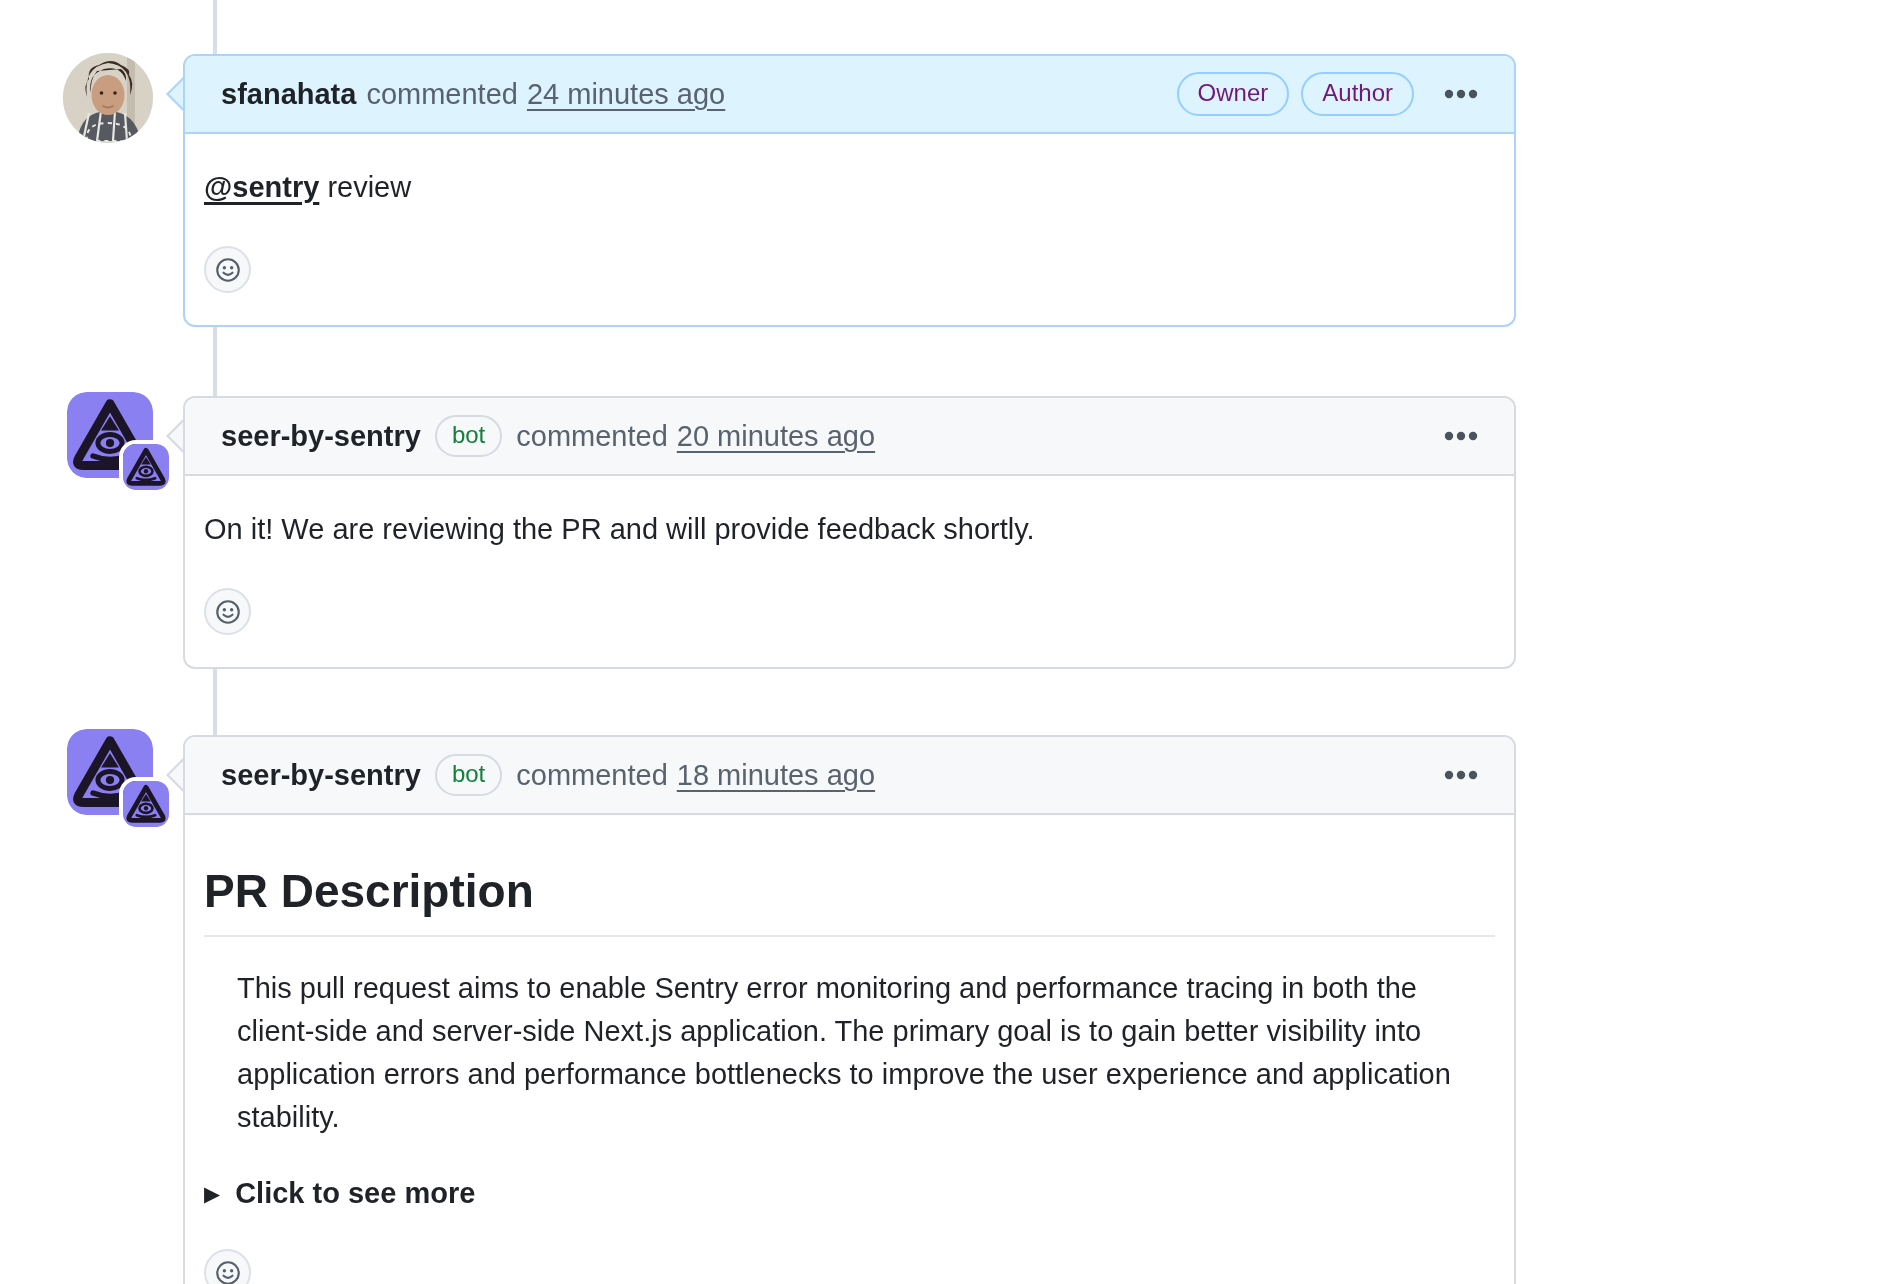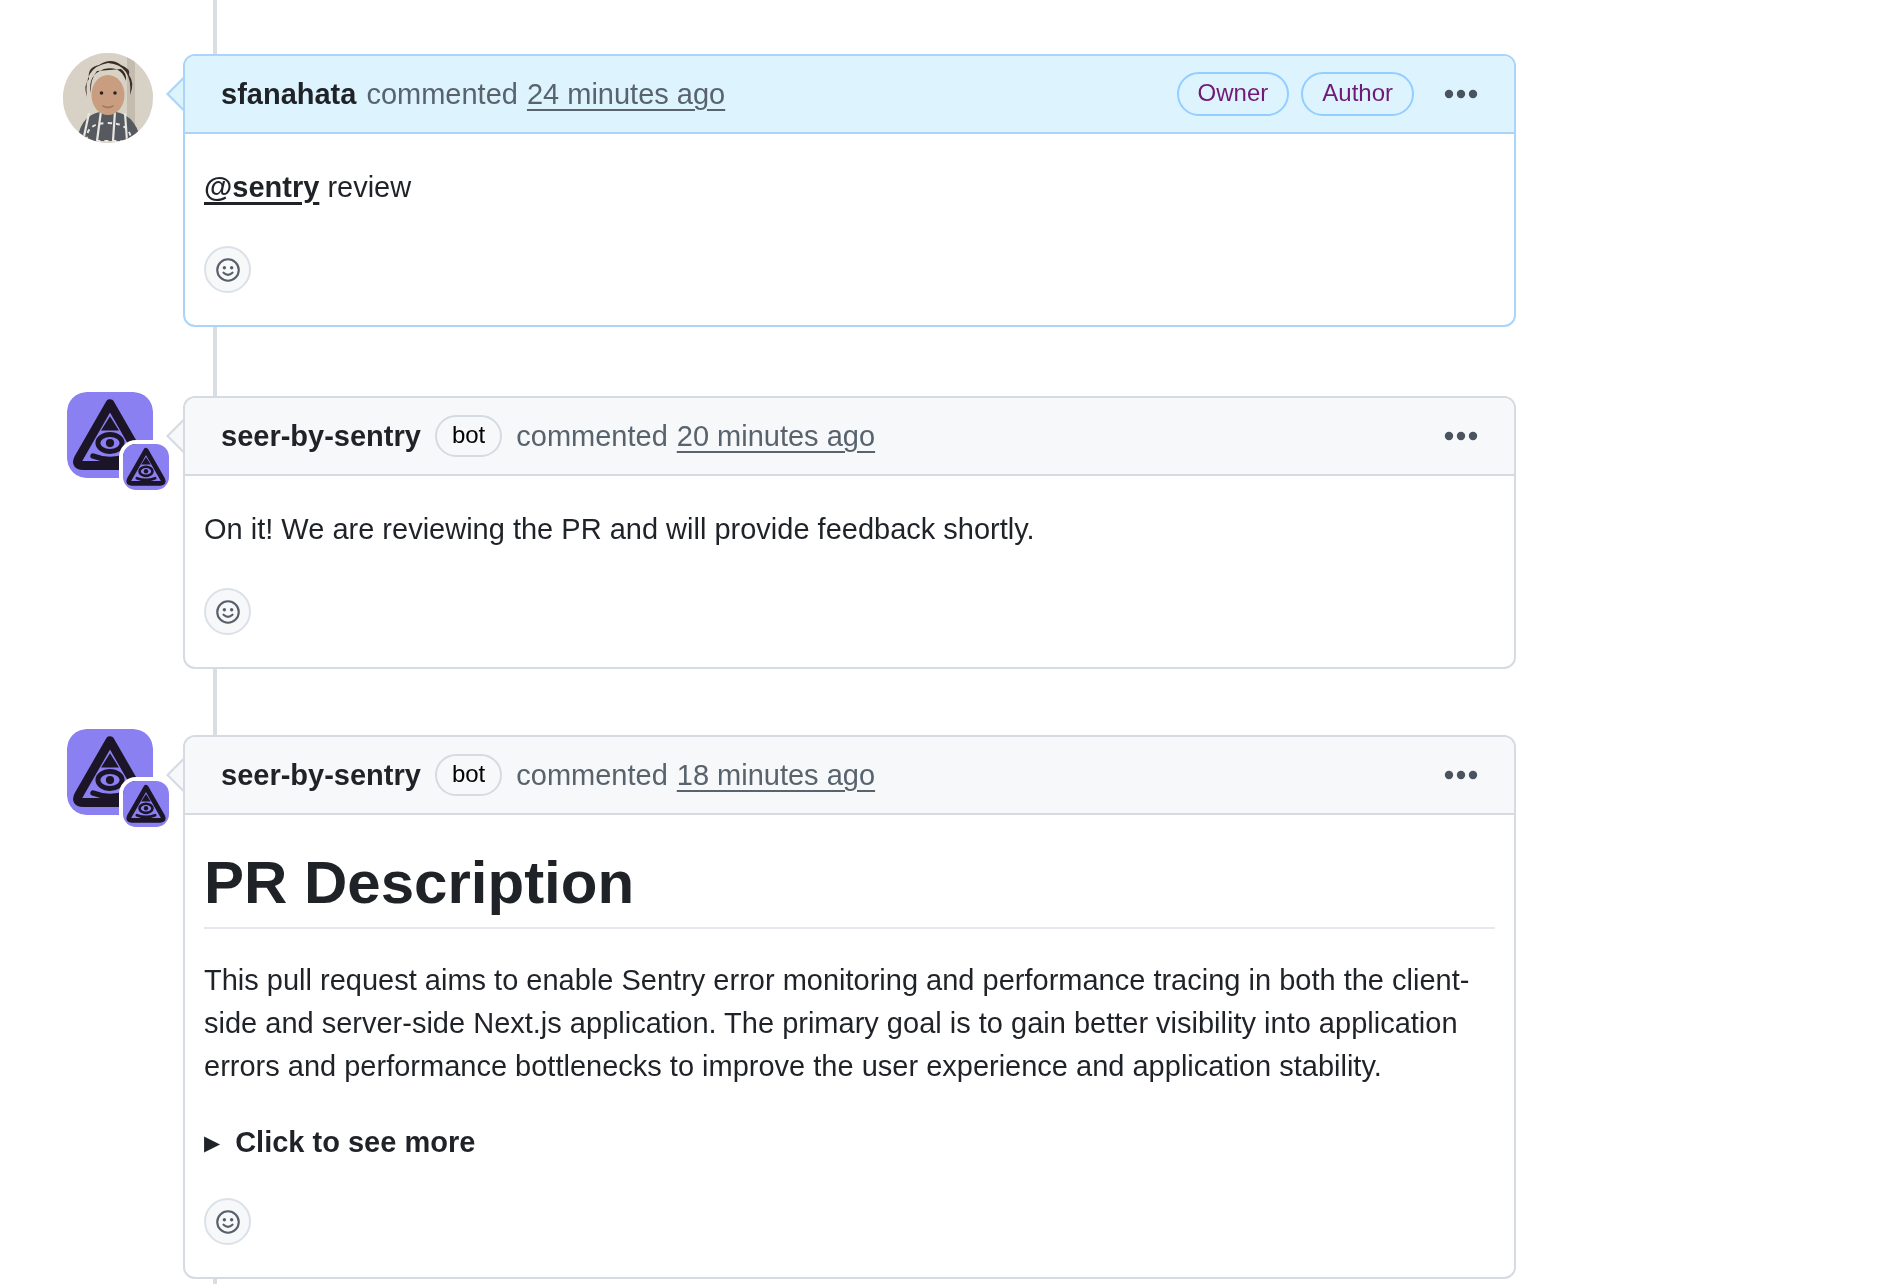--- a/index.html
+++ b/index.html
@@ -39,34 +39,34 @@
     border:17px solid transparent;border-left:0;border-right:17px solid #d5dbe1;}
   .caret::after{content:"";position:absolute;left:3px;top:-14px;width:0;height:0;
     border:14px solid transparent;border-left:0;border-right:14px solid #f6f8fa;}
   .comment.highlighted .caret{border-right-color:#abd4fb;}
   .comment.highlighted .caret::after{border-right-color:#ddf4ff;}
 
   .author{font-weight:700;color:#1f2328;text-decoration:none;margin-right:10px;cursor:pointer;}
   .action{margin-right:9px;}
   .timestamp{color:#59636e;text-decoration:underline;text-underline-offset:5px;text-decoration-thickness:2px;cursor:pointer;}
   .bot-pill{display:inline-block;margin:0 14px 0 4px;padding:1px 15px 3px;
-    border:2px solid #d5dbe1;border-radius:999px;font-size:24px;line-height:34px;color:#000000;background:transparent;}
+    border:2px solid #d5dbe1;border-radius:999px;font-size:24px;line-height:34px;color:#15803d;background:transparent;}
   .head-right{margin-left:auto;display:flex;align-items:center;}
   .pill{display:inline-block;padding:2px 19px 4px;border:2px solid rgba(84,174,255,.55);
     border-radius:999px;font-size:24px;line-height:34px;color:#701a75;margin-left:12px;}
   .kebab{margin-left:28px;background:none;border:0;padding:6px 2px;cursor:pointer;display:flex;align-items:center;}
   .kebab svg{display:block;}
 
   
   .c-body{padding:32px 19px;font-size:29px;line-height:43px;color:#1f2328;}
   .c-body p{margin:0 0 37px;}
   .mention{font-weight:700;color:#1f2328;text-decoration:underline;text-underline-offset:5px;text-decoration-thickness:3px;cursor:pointer;}
-  .c-body h2{font-size:60px;line-height:56px;font-weight:700;margin:8px 0 30px;
+  .c-body h2{font-size:46px;line-height:56px;font-weight:700;margin:16px 0 30px;
     padding-bottom:16px;border-bottom:2px solid rgba(208,215,222,.55);color:#1f2328;}
-  .c-body .md-p{max-width:1580px;margin-bottom:33px;}
+  .c-body .md-p{max-width:1580px;margin-bottom:33px;margin-left:33px;}
   details{margin:0 0 34px;}
   summary{list-style:none;font-weight:700;font-size:29px;color:#1f2328;cursor:pointer;display:flex;align-items:center;}
   summary::-webkit-details-marker{display:none;}
   .tri{font-size:21px;margin-right:15px;color:#1f2328;}
 
   .reaction{width:47px;height:47px;border-radius:50%;border:2px solid #dbe1e7;background:#f6f8fa;
     display:flex;align-items:center;justify-content:center;padding:0;cursor:pointer;}
   .reaction svg{display:block;}
   .hidden-defs{position:absolute;width:0;height:0;overflow:hidden;}
 </style>

